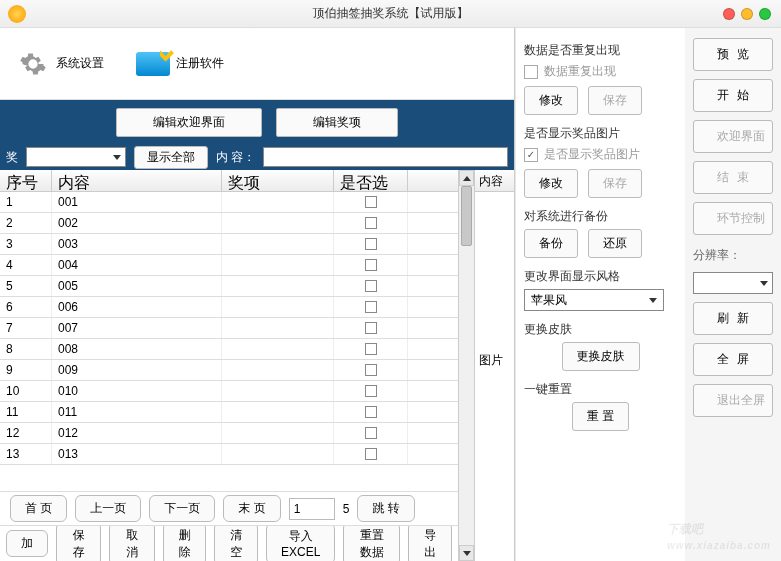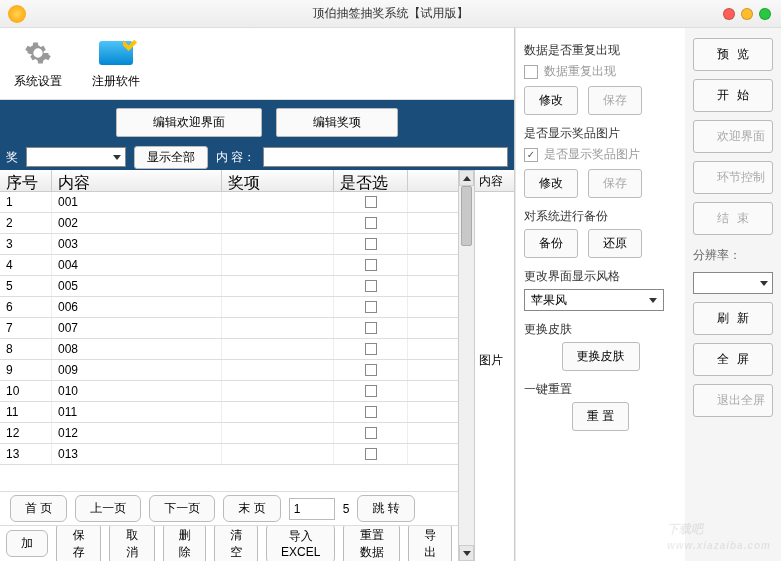--- a/index.html
+++ b/index.html
@@ -6,21 +6,21 @@
 body{background:#f5f5f5;width:781px;height:561px;overflow:hidden;position:relative}
 .titlebar{height:28px;background:linear-gradient(#f9f9f9,#ececec);border-bottom:1px solid #ddd;display:flex;align-items:center;position:relative}
 .titlebar .app-icon{width:18px;height:18px;margin-left:8px;background:radial-gradient(circle,#ffd54f,#ff9800);border-radius:50%}
 .titlebar .title{position:absolute;left:50%;transform:translateX(-50%);color:#333;font-size:12px}
 .traffic{position:absolute;right:10px;display:flex;gap:6px}
 .dot{width:12px;height:12px;border-radius:50%;border:1px solid rgba(0,0,0,.2)}
 .dot.r{background:#ff5f57}.dot.y{background:#ffbd2e}.dot.g{background:#28c940}
 .outer{display:flex;height:533px}
 .left-wrap{flex:1;display:flex;flex-direction:column;border-right:1px solid #ccc}
 .toolbar{height:72px;background:#fff;display:flex;align-items:center;gap:30px;padding:6px 14px;border-bottom:1px solid #ddd}
-.tool{display:flex;flex-direction:column;align-items:center;gap:4px;cursor:pointer}
+.tool{display:flex;flex-direction:row;align-items:center;gap:4px;cursor:pointer}
 .tool .ico{width:38px;height:32px;display:flex;align-items:center;justify-content:center}
 .gear{width:28px;height:28px;color:#999}
 .reg-ico{width:34px;height:24px;background:linear-gradient(#4fc3f7,#0288d1);border-radius:3px;position:relative}
 .reg-ico:after{content:"";position:absolute;right:-4px;top:-4px;width:14px;height:14px;background:#ffc107;clip-path:polygon(0 20%,40% 60%,80% 20%,100% 40%,40% 100%,0 60%)}
 .blue-bar{background:#1a4d7a;height:44px;display:flex;align-items:center;justify-content:center;gap:14px}
 .wbtn{background:#fafafa;border:1px solid #bbb;border-radius:2px;padding:5px 36px;cursor:pointer;font-size:12px}
 .filter-bar{background:#1a4d7a;height:26px;display:flex;align-items:center;gap:8px;padding:0 6px;color:#fff}
 .sel{background:#fff;border:1px solid #888;height:20px;min-width:60px;display:flex;align-items:center;justify-content:space-between;padding:0 4px;color:#000}
 .tri{width:0;height:0;border-left:4px solid transparent;border-right:4px solid transparent;border-top:5px solid #333}
 .fwbtn{background:#fafafa;border:1px solid #bbb;border-radius:3px;padding:2px 12px;color:#000;cursor:pointer}
@@ -310,22 +310,22 @@
     <div class="sec-title">一键重置</div>
     <div class="btn-row" style="justify-content:center">
         <button class="mbtn">重    置</button>
       </div>
   </div>
 
   <div class="right-panel">
     <button class="rbtn">预览</button>
     <button class="rbtn">开始</button>
     <button class="rbtn nosp dis">欢迎界面</button>
+    <button class="rbtn dis">结束</button>
     <button class="rbtn nosp dis">环节控制</button>
-    <button class="rbtn dis">结束</button>
     <div class="rlabel">分辨率：</div>
     <div class="rsel">
         <div class="tri"></div>
       </div>
     <button class="rbtn">刷新</button>
     <button class="rbtn">全屏</button>
     <button class="rbtn nosp dis">退出全屏</button>
   </div>
 </div>
 

